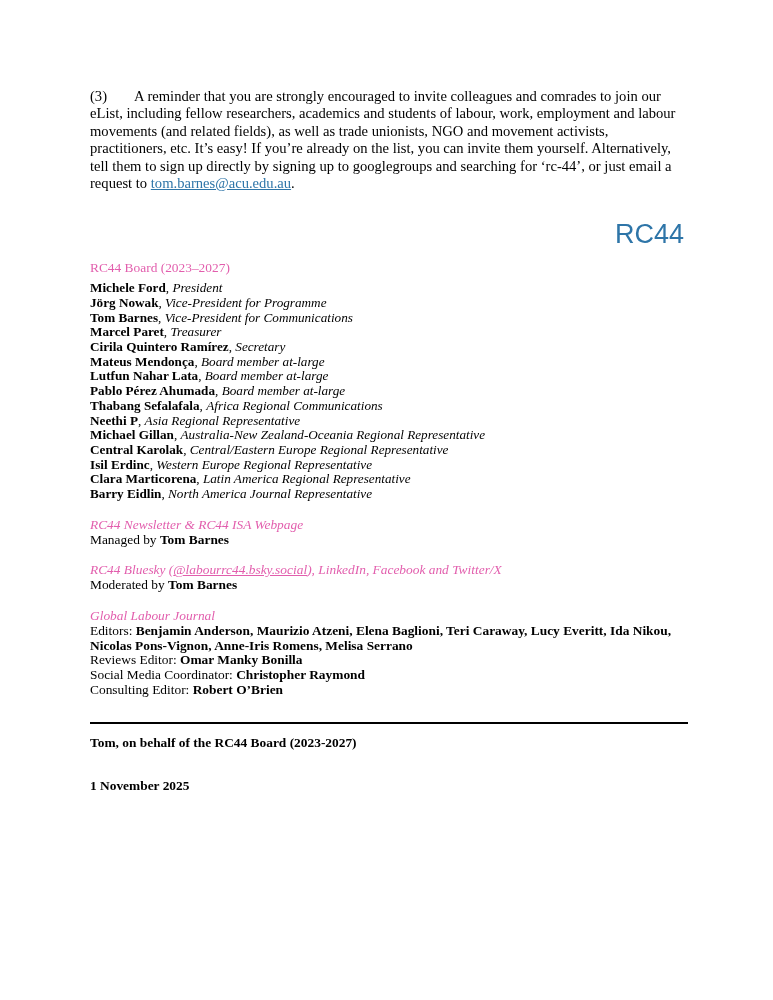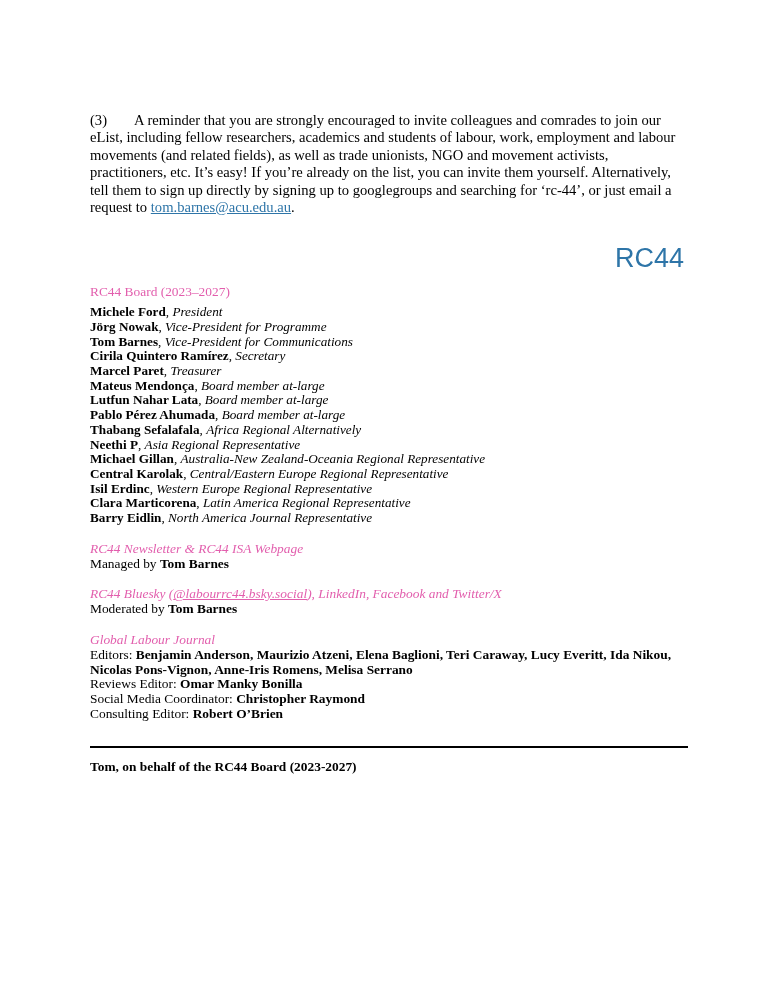--- a/index.html
+++ b/index.html
@@ -2,21 +2,21 @@
 <html style="--teal: #2E75A8; --pink: #E25EAD;"><head>
 <meta charset="utf-8">
 <style>
   html, body { margin: 0; padding: 0; background: #ffffff; }
   .page {
     position: relative;
     width: 773px;
     height: 791px;
     box-sizing: border-box;
     background: #ffffff;
-    padding: 112px 89px 0 90px;
+    padding: 88px 89px 0 90px;
     font-family: "Liberation Serif", serif;
     color: #000000;
     overflow: hidden;
   }
   .intro {
     margin: 0;
     font-size: 14.6px;
     line-height: 17.4px;
     text-align: left;
   }
@@ -90,26 +90,26 @@
   <p class="intro"><span>(3)</span><span class="tab"></span><span>A reminder that you are strongly encouraged to invite colleagues and comrades to join our eList, including fellow researchers, academics and students of labour, work, employment and labour movements (and related fields), as well as trade unionists, NGO and movement activists, practitioners, etc. It’s easy! If you’re already on the list, you can invite them yourself. Alternatively, tell them to sign up directly by signing up to googlegroups and searching for ‘rc-44’, or just email a request to </span><a class="email-link">tom.barnes@acu.edu.au</a><span>.</span></p>
 
   <div class="rc44-heading">RC44</div>
 
   <p class="pink-title board-title">RC44 Board (2023–2027)</p>
 
   <div class="board-list">
     <div class="member"><span class="b">Michele Ford</span><span>, </span><span class="i">President</span></div>
     <div class="member"><span class="b">Jörg Nowak</span><span>, </span><span class="i">Vice-President for Programme</span></div>
     <div class="member"><span class="b">Tom Barnes</span><span>, </span><span class="i">Vice-President for Communications</span></div>
+    <div class="member"><span class="b">Marcel Paret</span><span>, </span><span class="i">Treasurer</span></div>
     <div class="member"><span class="b">Cirila Quintero Ramírez</span><span>, </span><span class="i">Secretary</span></div>
-    <div class="member"><span class="b">Marcel Paret</span><span>, </span><span class="i">Treasurer</span></div>
     <div class="member"><span class="b">Mateus Mendonça</span><span>, </span><span class="i">Board member at-large</span></div>
     <div class="member"><span class="b">Lutfun Nahar Lata</span><span>, </span><span class="i">Board member at-large</span></div>
     <div class="member"><span class="b">Pablo Pérez Ahumada</span><span>, </span><span class="i">Board member at-large</span></div>
-    <div class="member"><span class="b">Thabang Sefalafala</span><span>, </span><span class="i">Africa Regional Alternatively</span></div>
+    <div class="member"><span class="b">Thabang Sefalafala</span><span>, </span><span class="i">Africa Regional Communications</span></div>
     <div class="member"><span class="b">Neethi P</span><span>, </span><span class="i">Asia Regional Representative</span></div>
     <div class="member"><span class="b">Michael Gillan</span><span>, </span><span class="i">Australia-New Zealand-Oceania Regional Representative</span></div>
     <div class="member"><span class="b">Central Karolak</span><span>, </span><span class="i">Central/Eastern Europe Regional Representative</span></div>
     <div class="member"><span class="b">Isil Erdinc</span><span>, </span><span class="i">Western Europe Regional Representative</span></div>
     <div class="member"><span class="b">Clara Marticorena</span><span>, </span><span class="i">Latin America Regional Representative</span></div>
     <div class="member"><span class="b">Barry Eidlin</span><span>, </span><span class="i">North America Journal Representative</span></div>
   </div>
 
   <p class="pink-title section-gap">RC44 Newsletter &amp; RC44 ISA Webpage</p>
   <p class="block-line"><span>Managed by </span><span class="b">Tom Barnes</span></p>

